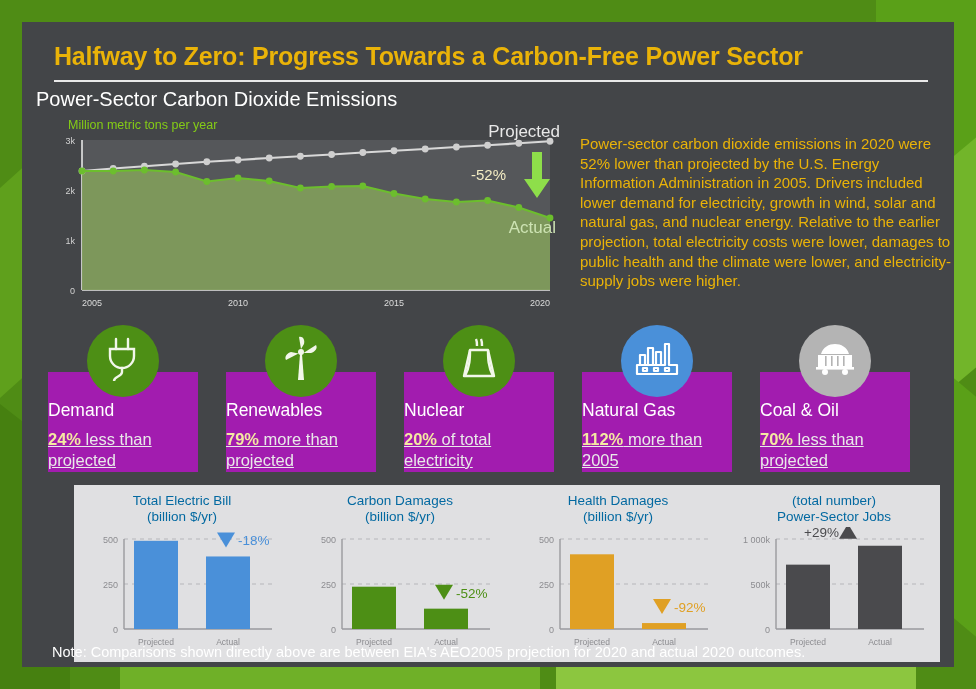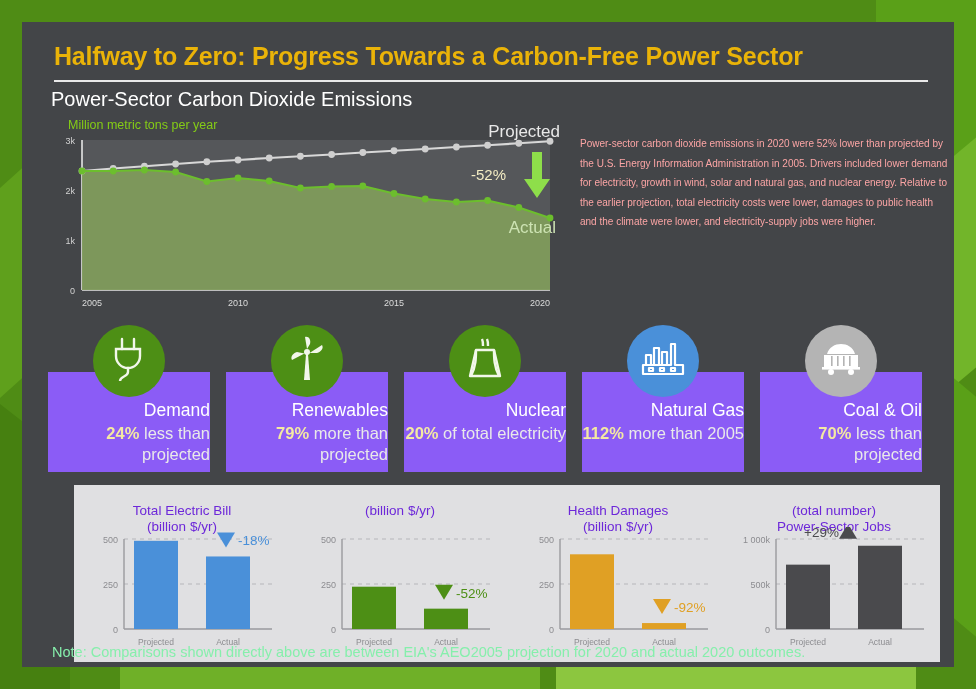--- a/index.html
+++ b/index.html
@@ -41,21 +41,21 @@
   .title {
     position: absolute; left: 32px; top: 20px;
     font-size: 25px; font-weight: bold; color: #eab308;
     letter-spacing: -0.2px; white-space: nowrap;
   }
   .title-rule {
     position: absolute; left: 32px; top: 58px; width: 874px; height: 2px;
     background: #e9e9e9;
   }
   .subtitle {
-    position: absolute; left: 29px; top: 66px;
+    position: absolute; left: 14px; top: 66px;
     font-size: 20px; color: #ffffff; font-weight: normal;
   }
 
   
   .linechart-wrap {
     position: absolute; left: 28px; top: 96px;
     width: 520px; height: 200px;
   }
   .axis-caption {
     position: absolute; left: 18px; top: 0px;
@@ -69,55 +69,55 @@
   .lc-actual { right: 14px; top: 100px; color: #cde3b3; }
   .lc-pct {
     position: absolute; right: 64px; top: 48px;
     font-size: 15px; color: #f3ecc3;
   }
   .lc-arrow { position: absolute; right: 20px; top: 34px; }
 
   
   .blurb {
     position: absolute; left: 558px; top: 112px; width: 372px;
-    font-size: 10px; line-height: 19.6px; color: #fca5a5;
+    font-size: 15px; line-height: 19.6px; color: #eab308;
   }
 
   
   .stats { position: absolute; left: 26px; top: 350px; width: 884px; height: 108px; }
   .stat {
-    position: absolute; top: 0; width: 162px; height: 100px;
-    background: #8b5cf6; text-align: right;
+    position: absolute; top: 0; width: 150px; height: 100px;
+    background: #a21caf; text-align: left;
     padding-top: 28px;
   }
   .stat-name { font-size: 17.5px; color: #ffffff; line-height: 21px; }
-  .stat-body { font-size: 16.5px; color: #e9e9e9; line-height: 21px; margin-top: 2px; }
+  .stat-body { font-size: 16.5px; color: #e9e9e9; line-height: 21px; margin-top: 8px; text-decoration: underline; }
   .stat-body b { color: #f4e9a2; font-weight: bold; }
   .icon-circle {
     position: absolute; top: -47px; left: 50%; transform: translateX(-50%);
     width: 72px; height: 72px; border-radius: 50%;
     display: flex; align-items: center; justify-content: center;
   }
 
   
   .barpanel {
     position: absolute; left: 52px; top: 463px;
     width: 866px; height: 177px; background: #e0e0e2;
   }
   .bar-cell { position: absolute; top: 0; width: 216px; height: 177px; }
   .bar-title {
-    text-align: center; font-size: 13.5px; color: #6d28d9;
-    line-height: 16px; padding-top: 18px;
+    text-align: center; font-size: 13.5px; color: #0369a1;
+    line-height: 16px; padding-top: 8px;
   }
   .bar-svg { position: absolute; left: 0; top: 42px; }
 
   
   .note {
     position: absolute; left: 30px; bottom: 7px;
-    font-size: 14.5px; color: #86efac;
+    font-size: 14.5px; color: #ffffff;
   }
 </style>
 </head>
 <body>
 
 <div class="bg-band band-l1"></div>
 <div class="bg-band band-l2"></div>
 <div class="bg-band band-r1"></div>
 <div class="bg-band band-r2"></div>
 <div class="bg-band band-r3"></div>
@@ -282,20 +282,21 @@
           <rect x="60" y="13.799999999999997" width="44" height="88.2" fill="#4a90d9"></rect>
           <text x="82" y="118" fill="#8c8c90" font-size="8.5" text-anchor="middle" font-family="&quot;Liberation Sans&quot;, sans-serif">Projected</text>
           <rect x="132" y="29.459999999999994" width="44" height="72.54" fill="#4a90d9"></rect>
           <text x="154" y="118" fill="#8c8c90" font-size="8.5" text-anchor="middle" font-family="&quot;Liberation Sans&quot;, sans-serif">Actual</text>
           <path d="M 143 5.459999999999994 L 161 5.459999999999994 L 152 20.459999999999994 Z" fill="#4a90d9"></path>
           <text x="164" y="18.459999999999994" fill="#4a90d9" font-size="13.5" text-anchor="start" font-family="&quot;Liberation Sans&quot;, sans-serif">-18%</text>
         </svg>
       </div>
       <div class="bar-cell" style="left: 218px;">
         <div class="bar-title">
+          <div>Carbon Damages</div>
           <div>(billion $/yr)</div>
         </div>
         <svg class="bar-svg" width="216" height="135">
           <text x="44" y="106" fill="#8c8c90" font-size="9" text-anchor="end" font-family="&quot;Liberation Sans&quot;, sans-serif">0</text>
           <line x1="50" y1="57" x2="198" y2="57" stroke="#b6b6ba" stroke-width="1" stroke-dasharray="4 4"></line>
           <text x="44" y="61" fill="#8c8c90" font-size="9" text-anchor="end" font-family="&quot;Liberation Sans&quot;, sans-serif">250</text>
           <line x1="50" y1="12" x2="198" y2="12" stroke="#b6b6ba" stroke-width="1" stroke-dasharray="4 4"></line>
           <text x="44" y="16" fill="#8c8c90" font-size="9" text-anchor="end" font-family="&quot;Liberation Sans&quot;, sans-serif">500</text>
           <line x1="50" y1="12" x2="50" y2="102" stroke="#9a9a9e" stroke-width="1.4"></line>
           <line x1="50" y1="102" x2="198" y2="102" stroke="#9a9a9e" stroke-width="1.4"></line>

